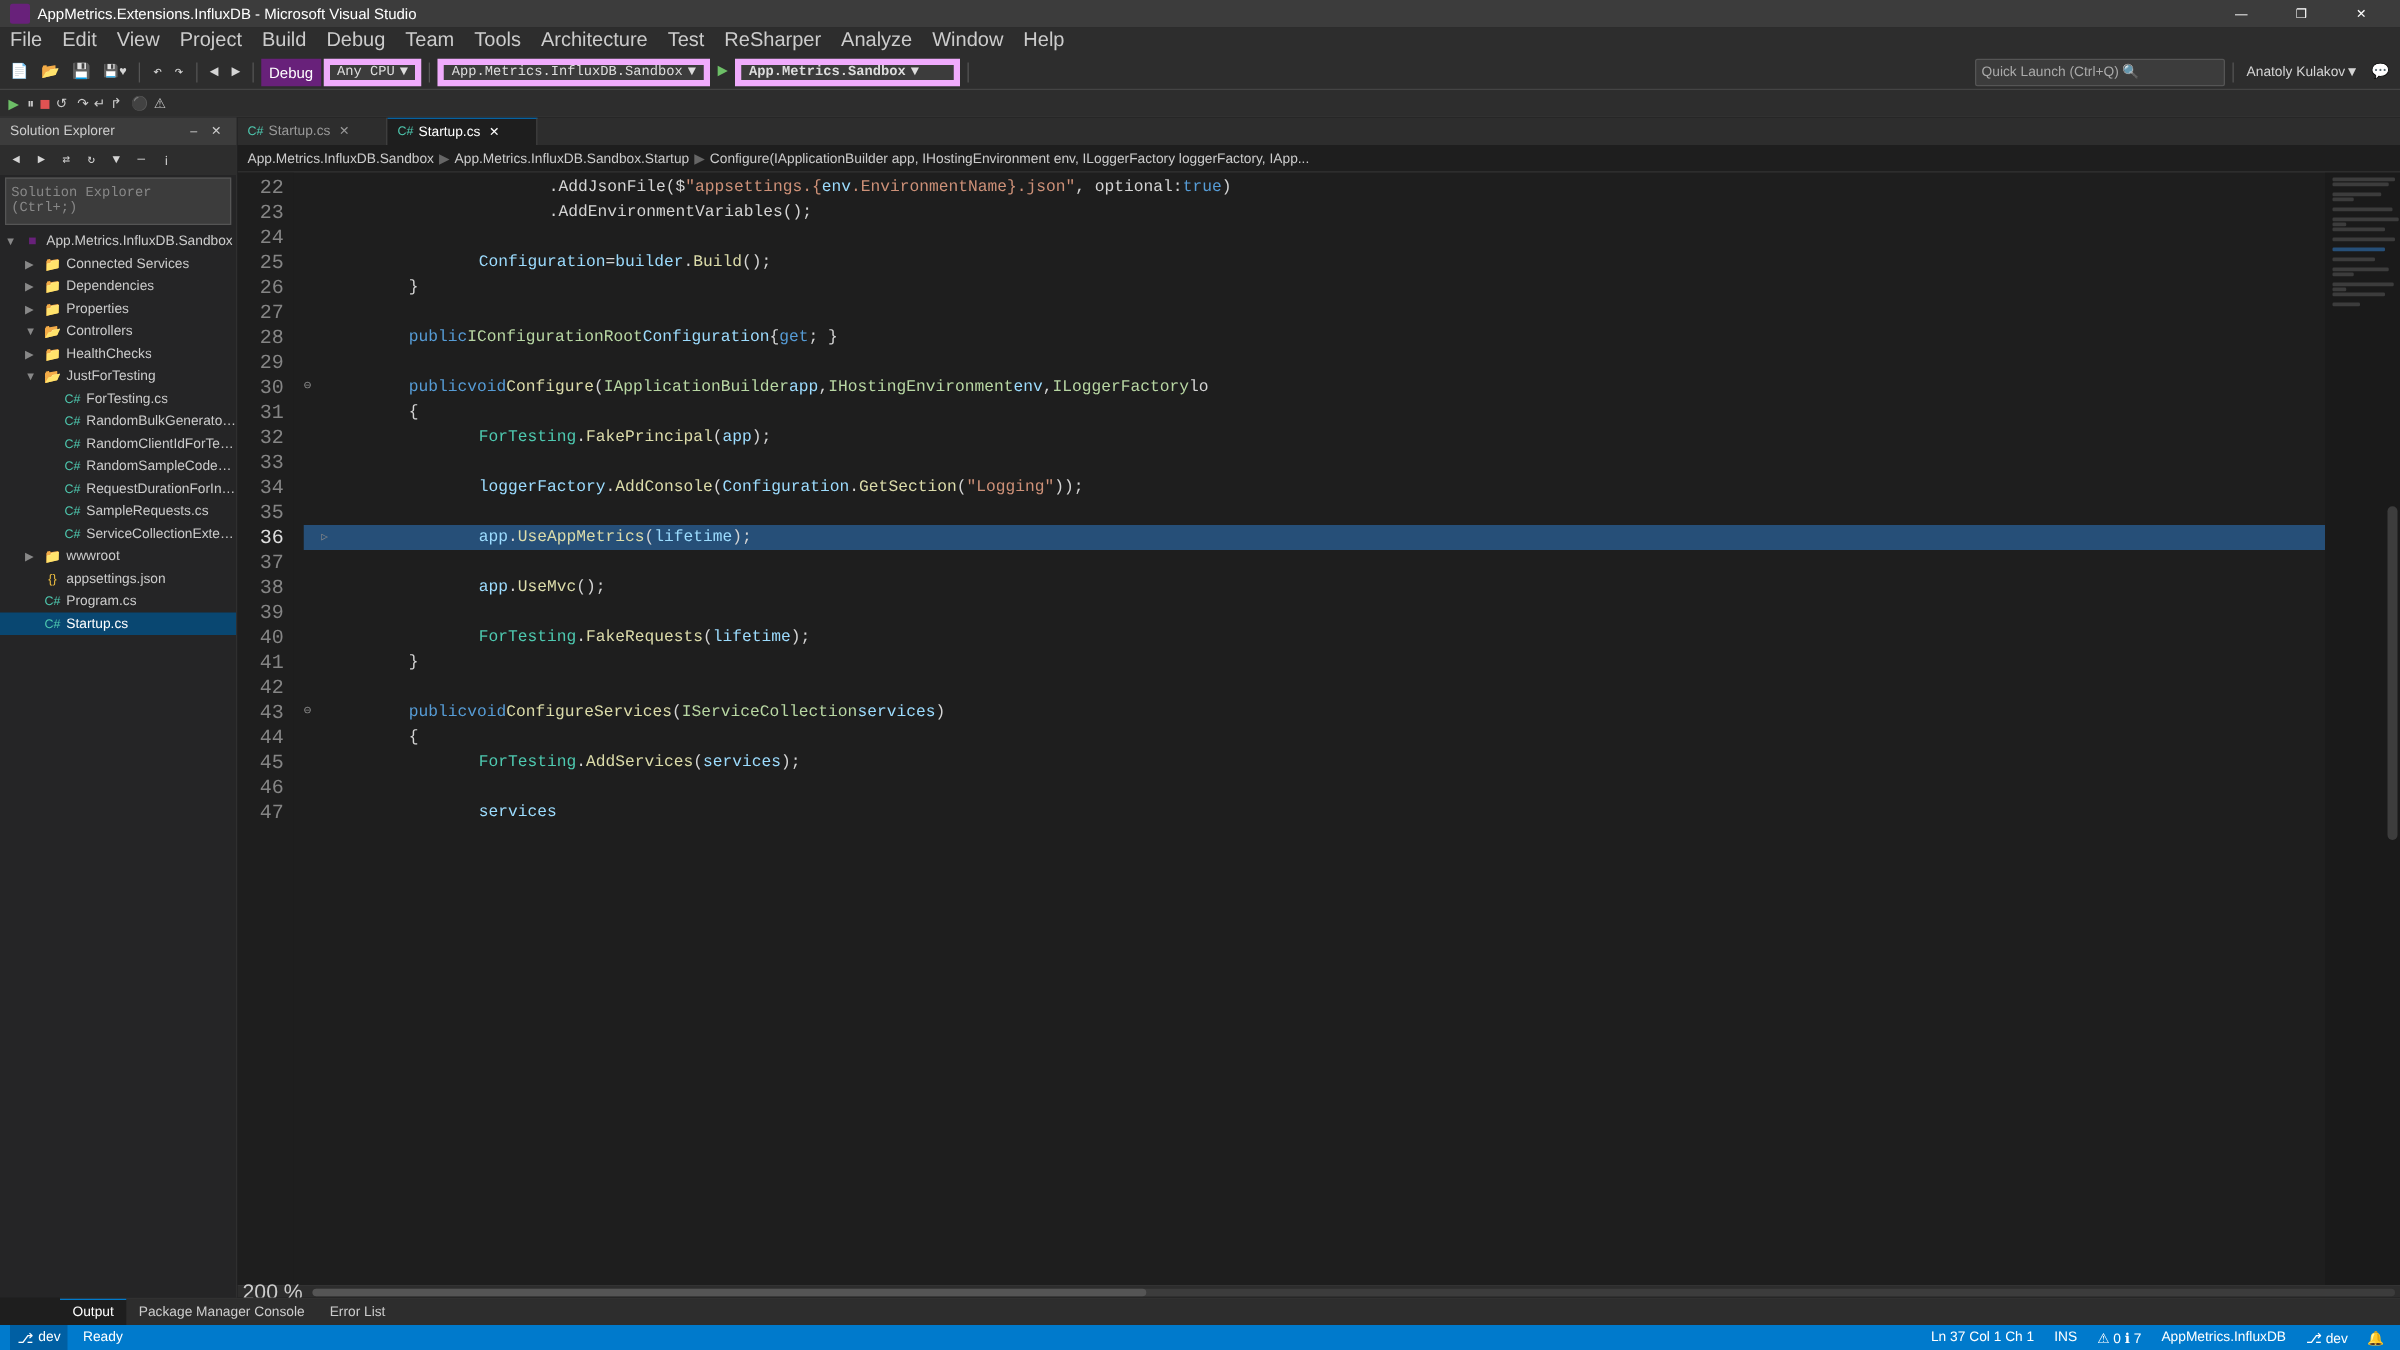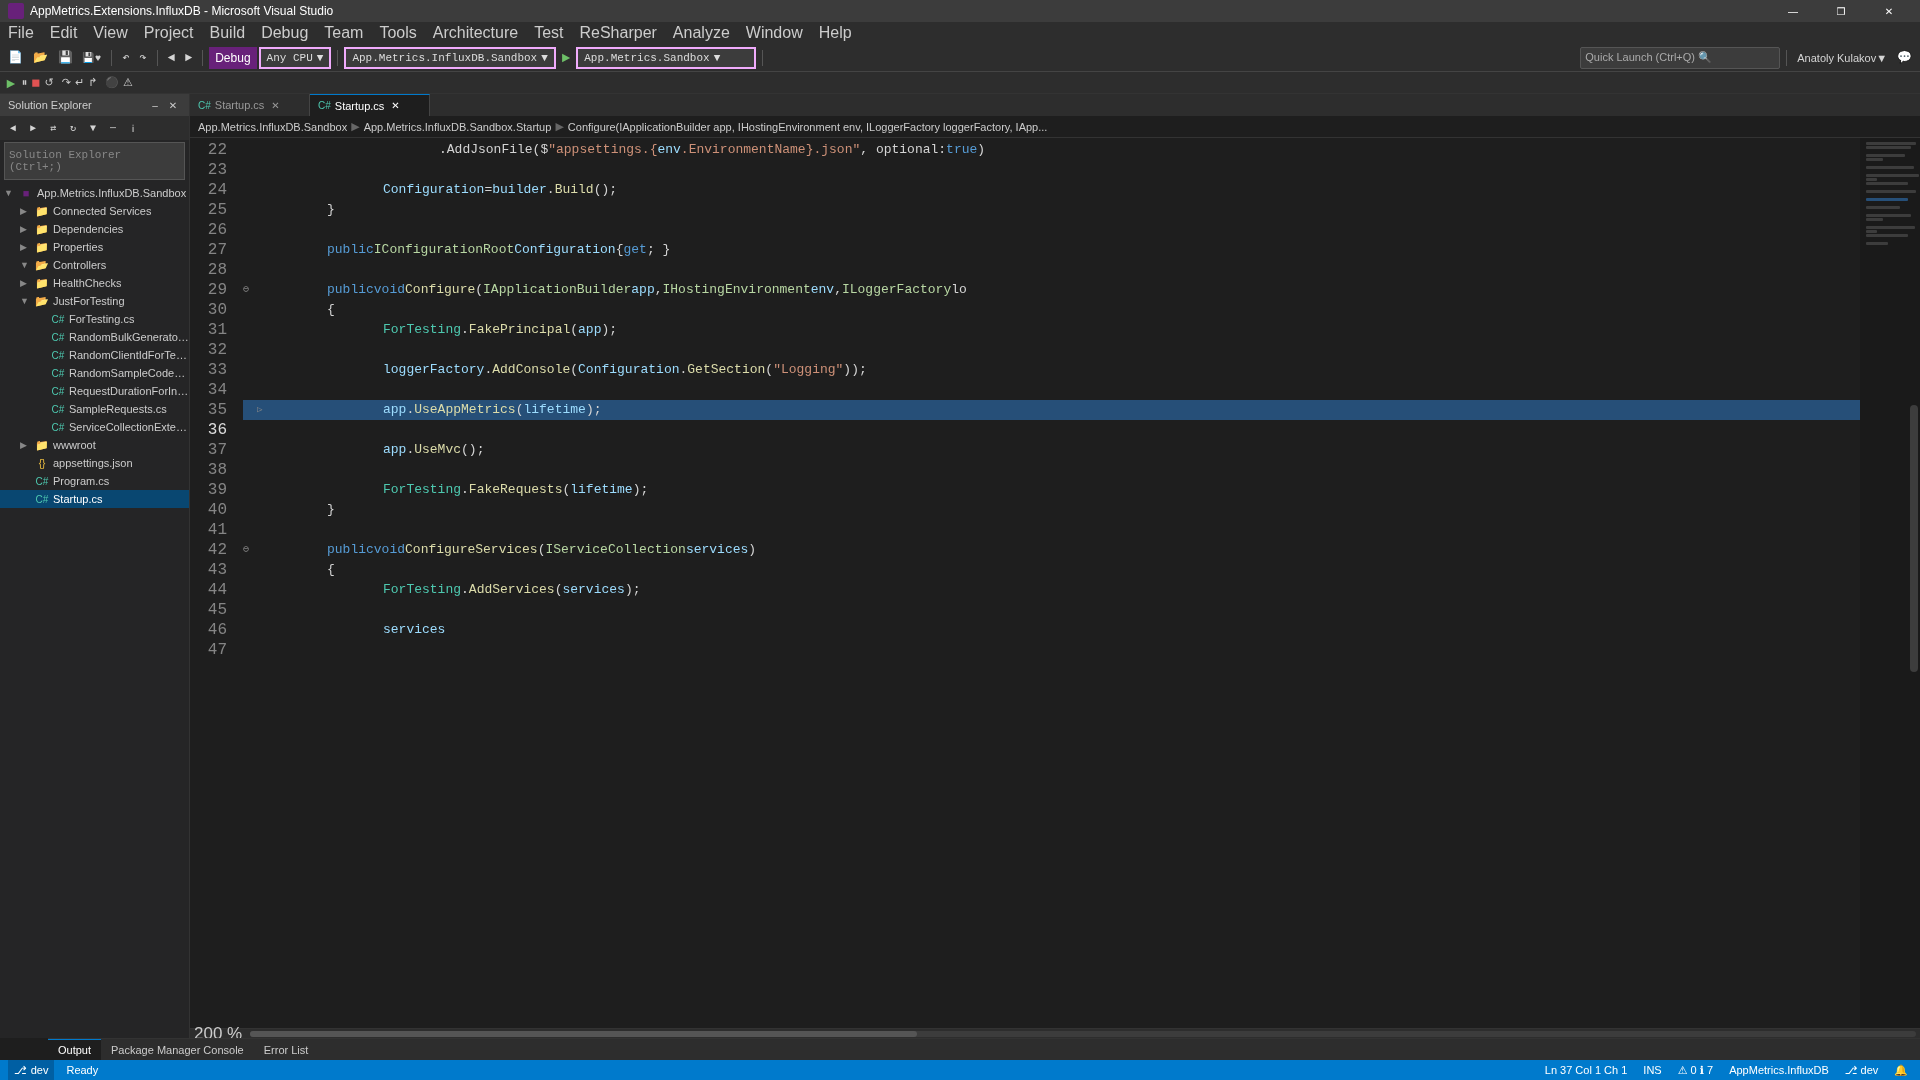--- a/index.html
+++ b/index.html
@@ -13,21 +13,21 @@
     #title-bar .win-btn { width: 46px; height: 22px; display: flex; align-items: center; justify-content: center; cursor: pointer; font-size: 10px; }
 
     
     #menu-bar { height: 22px; background: #2d2d2d; display: flex; align-items: center; font-family: 'Segoe UI', sans-serif; font-size: 16px; color: #ccc; }
     #menu-bar .menu-item { padding: 0 8px; height: 100%; display: flex; align-items: center; cursor: pointer; }
 
     
     #toolbar { height: 28px; background: #2d2d2d; display: flex; align-items: center; padding: 0 4px; gap: 2px; border-bottom: 1px solid #444; }
     #toolbar .tb-btn { height: 22px; padding: 0 4px; display: flex; align-items: center; cursor: pointer; border-radius: 2px; }
     #toolbar .tb-separator { width: 1px; height: 16px; background: #555; margin: 0 4px; }
-    #toolbar .tb-dropdown { height: 22px; background: #3c3c3c; border: 2px solid #f0abfc; color: #ddd; padding: 0 6px; font-size: 11px; cursor: pointer; display: flex; align-items: center; gap: 4px; }
+    #toolbar .tb-dropdown { height: 22px; background: #3c3c3c; border: 5px solid #f0abfc; color: #ddd; padding: 0 6px; font-size: 11px; cursor: pointer; display: flex; align-items: center; gap: 4px; }
     #toolbar .debug-label { color: #fff; font-family: 'Segoe UI', sans-serif; font-size: 12px; padding: 0 6px; background: #68217a; height: 22px; display: flex; align-items: center; }
 
     
     #toolbar2 { height: 22px; background: #2d2d2d; display: flex; align-items: center; padding: 0 4px; gap: 4px; border-bottom: 1px solid #333; font-family: 'Segoe UI', sans-serif; font-size: 11px; color: #ccc; }
 
     
     #main { display: flex; height: calc(1080px - 22px - 22px - 28px - 22px - 22px - 20px); }
 
     
     #solution-explorer { width: 190px; background: #252526; border-right: 1px solid #333; display: flex; flex-direction: column; flex-shrink: 0; }
@@ -138,21 +138,21 @@
   <div class="tb-dropdown">
     <span>Any CPU</span>
     <span>▼</span>
   </div>
   <div class="tb-separator"></div>
   <div class="tb-dropdown" style="min-width:200px;">
     <span>App.Metrics.InfluxDB.Sandbox</span>
     <span>▼</span>
   </div>
   <div class="tb-btn" style="color:#6dbf67;font-size:14px;">►</div>
-  <div class="tb-dropdown" style="min-width:180px;">
+  <div class="tb-dropdown" style="min-width:180px;font-weight:bold;">
     <span>App.Metrics.Sandbox</span>
     <span>▼</span>
   </div>
   <div class="tb-separator"></div>
   <div style="flex:1"></div>
   <div class="tb-btn" style="font-family:'Segoe UI',sans-serif; font-size:11px; color:#aaa; min-width:200px; border:1px solid #555; background:#3c3c3c;">
     Quick Launch (Ctrl+Q) 🔍
   </div>
   <div class="tb-separator"></div>
   <div class="tb-btn" style="font-family:'Segoe UI',sans-serif; font-size:11px;">
@@ -355,20 +355,26 @@
           <span style="display:inline-block;width:168px;"></span>
           <span class="punct">.AddJsonFile($</span>
             <span class="str">"appsettings.{</span>
             <span class="param">env</span>
             <span class="str">.EnvironmentName}.json"</span>
             <span class="punct">, optional: </span>
             <span class="kw">true</span>
             <span class="punct">)</span>
         </div>
 
+        <div class="code-line">
+          <span class="fold-indicator"> </span>
+          <span class="bp-area"></span>
+          <span style="display:inline-block;width:168px;"></span>
+          <span class="punct">.AddEnvironmentVariables();</span>
+        </div>
 
         <div class="code-line">
           <span class="fold-indicator"> </span>
           <span class="bp-area"></span>
         </div>
 
         <div class="code-line">
           <span class="fold-indicator"> </span>
           <span class="bp-area"></span>
           <span style="display:inline-block;width:112px;"></span>

